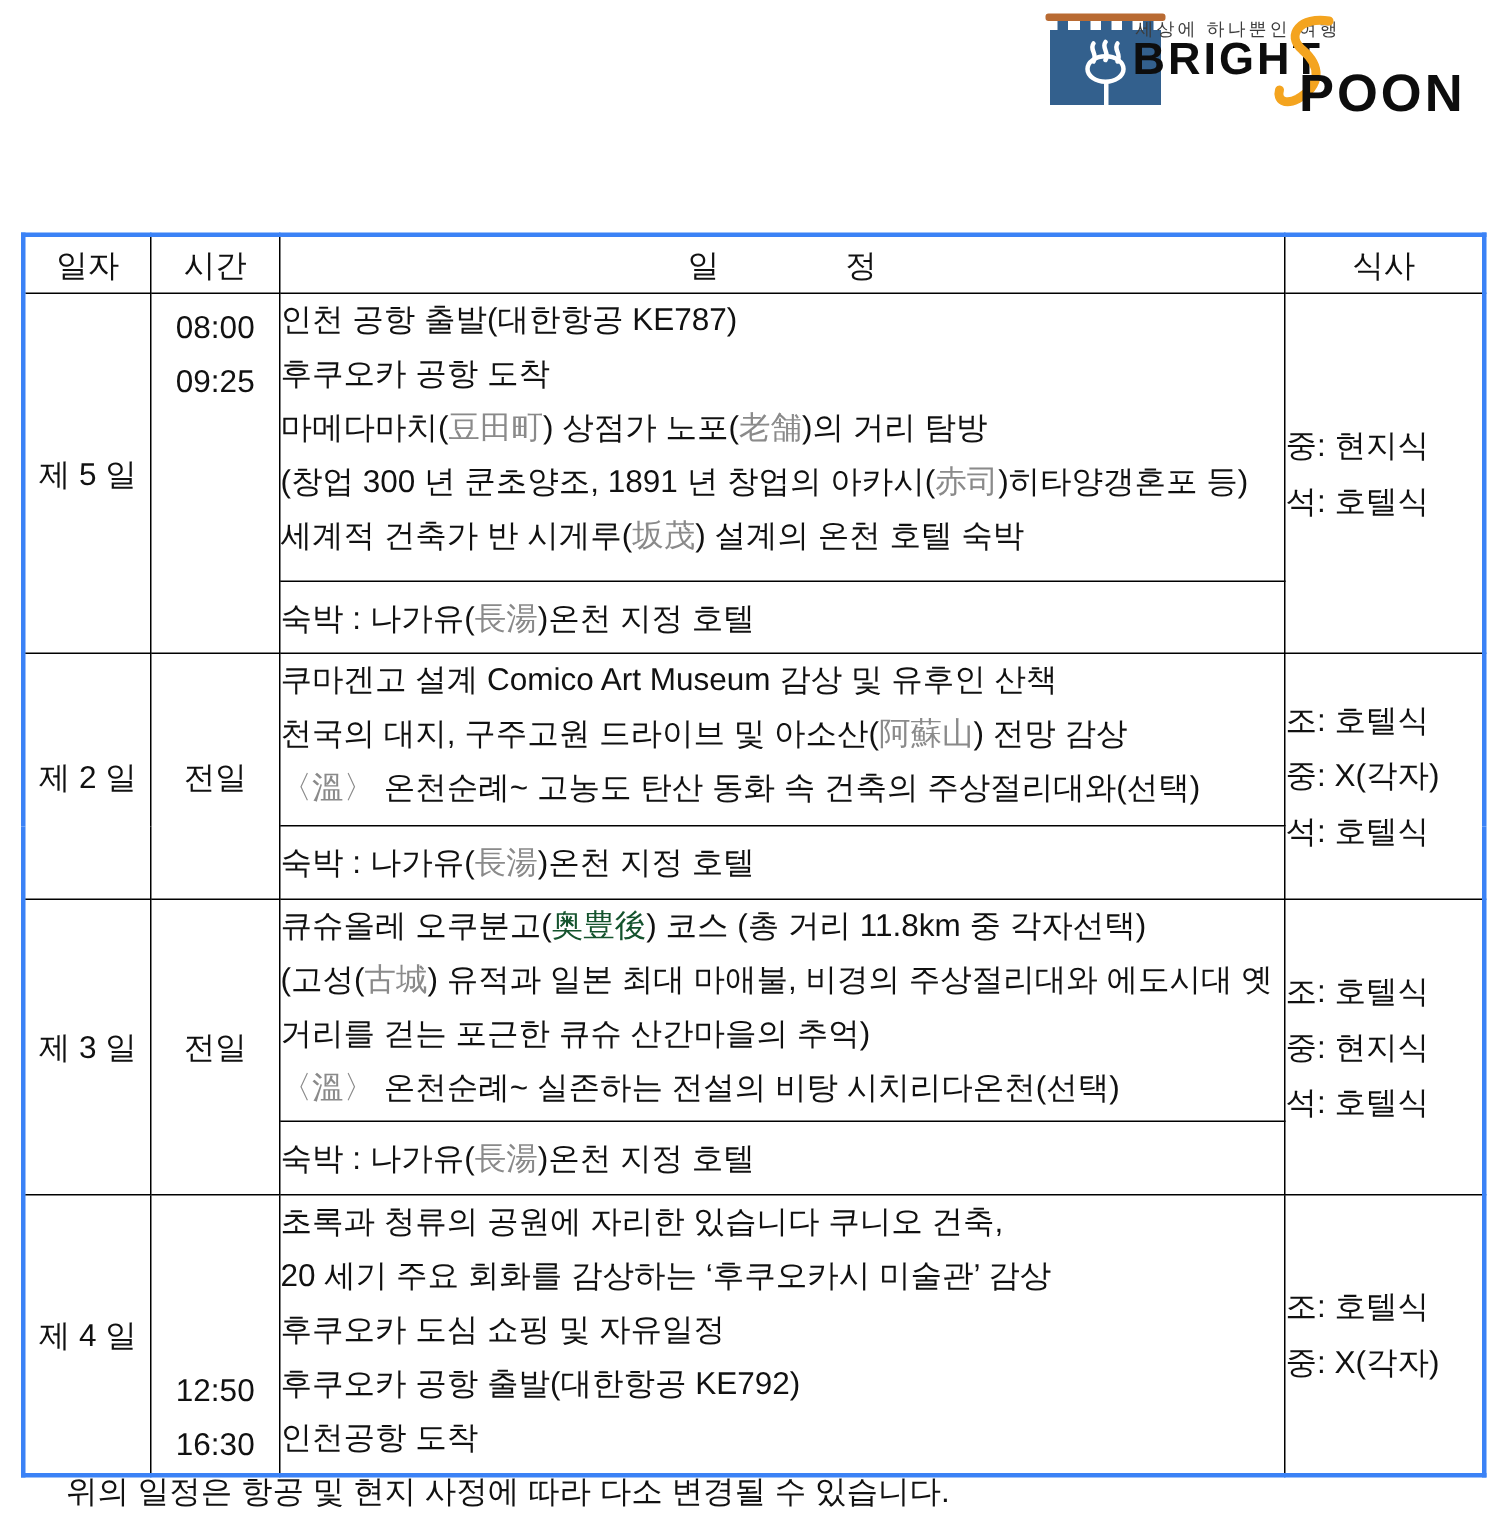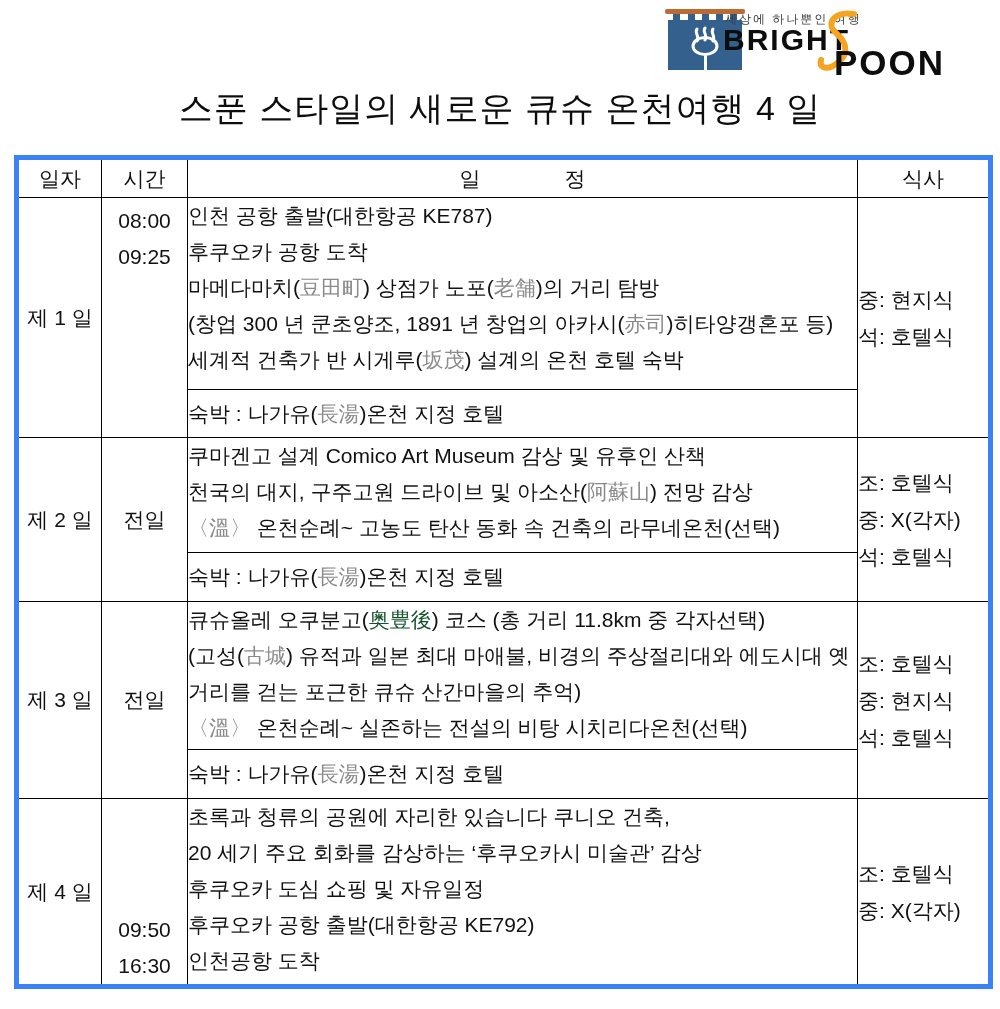--- a/index.html
+++ b/index.html
@@ -6,41 +6,41 @@
   .page{
     position:relative;
     width:1000px;height:1009px;
     background:#ffffff;
     font-family:"Liberation Sans","DejaVu Sans",sans-serif;
     color:#111;
     overflow:hidden;
   }
 
   
-  .logo{position:absolute;left:668px;top:4px;width:256px;height:72px;}
+  .logo{position:absolute;left:700px;top:4px;width:256px;height:72px;}
   .noren{position:absolute;left:0;top:0;width:74px;height:66px;}
   .noren-rod{position:absolute;left:-3px;top:5px;width:80px;height:5px;background:#b96b33;border-radius:2px;}
   .tie{position:absolute;top:9px;width:7px;height:9px;background:#33608d;}
   .noren-cloth{position:absolute;left:0;top:16px;width:74px;height:50px;background:#33608d;}
   .noren-cloth:after{content:"";position:absolute;left:50%;bottom:0;width:3px;height:16px;margin-left:-1px;background:#fff;}
   .onsen{position:absolute;left:17px;top:6px;}
   .tagline{position:absolute;left:57px;top:7px;font-size:12px;letter-spacing:2px;color:#3c3c3c;white-space:nowrap;}
   .brand1{position:absolute;left:55px;top:19px;font-size:30px;font-weight:bold;letter-spacing:2px;color:#0d0d0d;}
   .brand2{position:absolute;left:166px;top:39px;font-size:35px;font-weight:bold;letter-spacing:2px;color:#0d0d0d;}
   .spoon-s{position:absolute;left:143px;top:3px;}
 
   
   .title{position:absolute;left:0;top:86px;width:100%;margin:0;
     text-align:center;font-size:34px;font-weight:400;letter-spacing:1px;color:#0d0d0d;}
 
   
   table.itin{
     position:absolute;left:14px;top:155px;
     width:974px;border-collapse:collapse;table-layout:fixed;
-    border:5px solid #3b82f6;
+    border:3px solid #3b82f6;
   }
   table.itin th,table.itin td{border:1.5px solid #000;padding:0;}
   th{font-size:21px;font-weight:normal;height:37px;color:#111;}
   .th-itin{white-space:pre;}
   .c-day{font-size:21px;text-align:center;vertical-align:middle;}
   .c-time{font-size:21px;text-align:center;vertical-align:middle;margin-left:39px;}
   .c-time.t-lines{vertical-align:top;padding-top:5px;}
   .tline{line-height:36px;font-size:21px;text-align:center;}
   .c-itin{vertical-align:top;padding:5px 6px 0 10px;overflow:hidden;}
   .iline{line-height:36px;font-size:21px;white-space:nowrap;}
@@ -80,40 +80,39 @@
       </div>
     </div>
     <div class="tagline">세상에 하나뿐인 여행</div>
     <div class="brand1">BRIGHT</div>
     <svg class="spoon-s" width="50" height="70" viewBox="0 0 50 70">
       <path d="M43 7 C 24 4, 14 16, 25 26 C 38 37, 38 50, 22 59 C 14 63, 8 60, 10 53" fill="none" stroke="#f4a41f" stroke-width="6" stroke-linecap="round"></path>
     </svg>
     <div class="brand2">POON</div>
   </div>
 
-  <h1 class="title">스푼 스타일의 새로운 큐슈 온천여행 4 일</h1>
 
   <table class="itin">
     <colgroup>
       <col style="width:85px">
         <col style="width:86px">
         <col style="width:670px">
         <col style="width:133px">
     </colgroup>
     <thead>
       <tr>
         <th>일자</th>
         <th>시간</th>
         <th class="th-itin">일　　　　정</th>
         <th>식사</th>
       </tr>
     </thead>
     <tbody>
         <tr class="day0-a">
-          <td class="c-day" rowspan="2">제 1 일</td>
+          <td class="c-day" rowspan="2">제 5 일</td>
           <td class="c-time t-lines" rowspan="2">
             <div class="tline">08:00</div>
             <div class="tline">09:25</div>
             <div class="tline">&nbsp;</div>
             <div class="tline">&nbsp;</div>
             <div class="tline">&nbsp;</div>
           </td>
           <td class="c-itin">
             <div class="iline"><span>인천 공항 출발(대한항공 KE787)</span></div>
             <div class="iline"><span>후쿠오카 공항 도착</span></div>
@@ -128,21 +127,21 @@
         </tr>
         <tr class="day0-b">
           <td class="c-lodge"><span>숙박 : 나가유(</span><span class="hanja" style="color: rgb(138, 138, 138);">長湯</span><span>)온천 지정 호텔</span></td>
         </tr>
         <tr class="day1-a">
           <td class="c-day" rowspan="2">제 2 일</td>
           <td class="c-time" rowspan="2">전일</td>
           <td class="c-itin">
             <div class="iline"><span>쿠마겐고 설계 Comico Art Museum 감상 및 유후인 산책</span></div>
             <div class="iline"><span>천국의 대지, 구주고원 드라이브 및 아소산(</span><span class="hanja" style="color: rgb(138, 138, 138);">阿蘇山</span><span>) 전망 감상</span></div>
-            <div class="iline"><span class="hanja" style="color: rgb(138, 138, 138);">〈溫〉</span><span> 온천순례~ 고농도 탄산 동화 속 건축의 라무네온천(선택)</span></div>
+            <div class="iline"><span class="hanja" style="color: rgb(138, 138, 138);">〈溫〉</span><span> 온천순례~ 고농도 탄산 동화 속 건축의 주상절리대와(선택)</span></div>
           </td>
           <td class="c-meal" rowspan="2">
             <div class="mline">조: 호텔식</div>
             <div class="mline">중: X(각자)</div>
             <div class="mline">석: 호텔식</div>
           </td>
         </tr>
         <tr class="day1-b">
           <td class="c-lodge"><span>숙박 : 나가유(</span><span class="hanja" style="color: rgb(138, 138, 138);">長湯</span><span>)온천 지정 호텔</span></td>
         </tr>
@@ -163,31 +162,32 @@
         </tr>
         <tr class="day2-b">
           <td class="c-lodge"><span>숙박 : 나가유(</span><span class="hanja" style="color: rgb(138, 138, 138);">長湯</span><span>)온천 지정 호텔</span></td>
         </tr>
         <tr class="day3-a">
           <td class="c-day" rowspan="1">제 4 일</td>
           <td class="c-time t-lines" rowspan="1">
             <div class="tline">&nbsp;</div>
             <div class="tline">&nbsp;</div>
             <div class="tline">&nbsp;</div>
-            <div class="tline">09:50</div>
+            <div class="tline">12:50</div>
             <div class="tline">16:30</div>
           </td>
           <td class="c-itin">
             <div class="iline"><span>초록과 청류의 공원에 자리한 있습니다 쿠니오 건축,</span></div>
             <div class="iline"><span>20 세기 주요 회화를 감상하는 ‘후쿠오카시 미술관’ 감상</span></div>
             <div class="iline"><span>후쿠오카 도심 쇼핑 및 자유일정</span></div>
             <div class="iline"><span>후쿠오카 공항 출발(대한항공 KE792)</span></div>
             <div class="iline"><span>인천공항 도착</span></div>
           </td>
           <td class="c-meal" rowspan="1">
             <div class="mline">조: 호텔식</div>
             <div class="mline">중: X(각자)</div>
           </td>
         </tr>
       </tbody>
   </table>
 
+  <div class="footer">위의 일정은 항공 및 현지 사정에 따라 다소 변경될 수 있습니다.</div>
 </div>
 
 </body></html>

